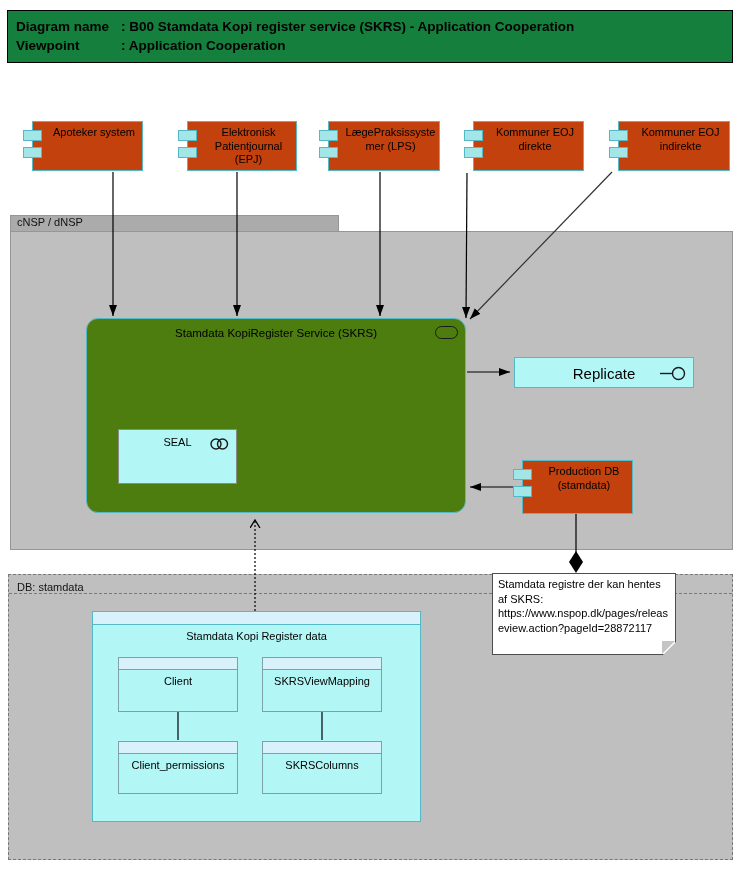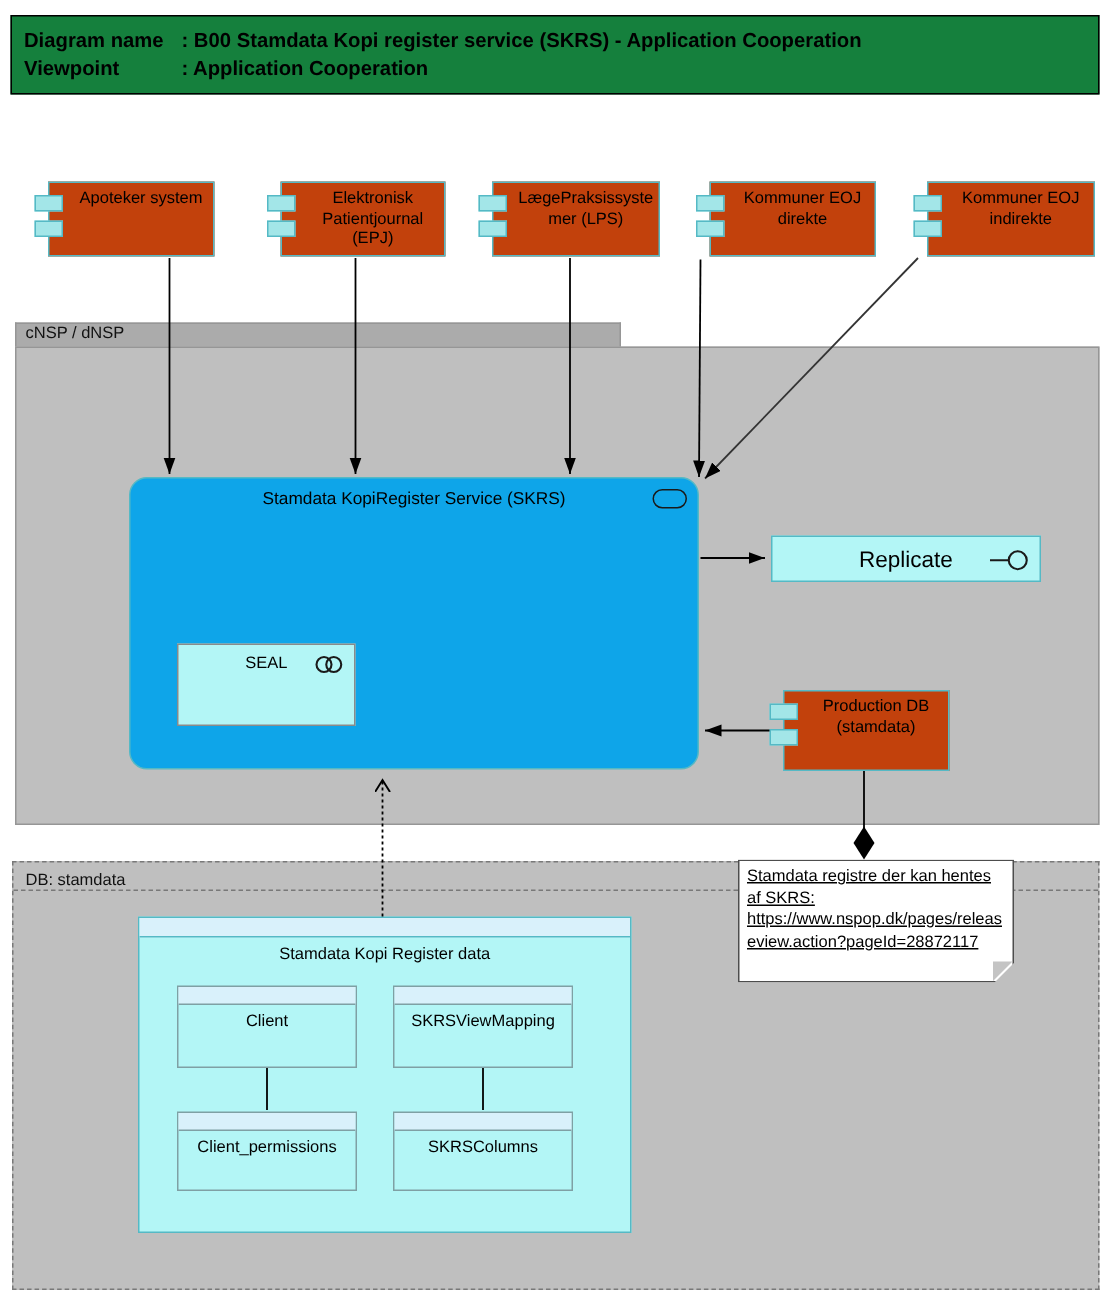--- a/index.html
+++ b/index.html
@@ -6,21 +6,21 @@
   body { background:#fff; font-family:"Liberation Sans", sans-serif; }
   .canvas { position:relative; width:741px; height:870px; background:#ffffff; overflow:hidden; }
 
   
   .titlebar { position:absolute; left:7px; top:10px; width:726px; height:53px;
     background:#15803d; border:1px solid #000; padding:6px 8px; color:#000; }
   .titlebar .row { display:flex; font-weight:bold; font-size:13.5px; line-height:19px; }
   .titlebar .lbl { width:105px; flex:0 0 105px; }
 
   
-  .group-tab { position:absolute; left:10px; top:215px; width:404px; height:17px;
+  .group-tab { position:absolute; left:10px; top:215px; width:329px; height:17px;
     background:#ababab; border:1px solid #969696; border-bottom:none;
     font-size:11px; color:#111; padding:0 6px; }
   .group-body { position:absolute; left:10px; top:231px; width:723px; height:319px;
     background:#bfbfbf; border:1px solid #969696; }
 
   .db-container { position:absolute; left:8px; top:574px; width:725px; height:286px;
     background:#bfbfbf; border:1px dashed #787878; }
   .db-header { height:19px; border-bottom:1px dashed #787878; font-size:11px;
     color:#111; padding:6px 8px; }
 
@@ -28,41 +28,41 @@
   .comp { position:absolute; background:#c2410c; border:1px solid #55b9c5;
     font-size:11px; line-height:13.5px; color:#000; }
   .comp .comp-label { position:absolute; left:16px; right:3px; top:4px;
     text-align:center; overflow-wrap:anywhere; }
   .comp .r1, .comp .r2 { position:absolute; left:-10px; width:19px; height:11px;
     background:#a3e6e8; border:1px solid #55b9c5; }
   .comp .r1 { top:8px; } .comp .r2 { top:25px; }
 
   
   .skrs { position:absolute; left:86px; top:318px; width:380px; height:195px;
-    background:#0ea5e9; border:1px solid #55b9c5; border-radius:12px; }
+    background:#4d7c0f; border:1px solid #55b9c5; border-radius:12px; }
   .skrs-title { position:absolute; top:8px; left:0; right:0; text-align:center;
     font-size:11.5px; color:#000; }
   .pill-icon { position:absolute; top:7px; right:7px; width:23px; height:13px;
     border:1.5px solid #1a1a1a; border-radius:7px; }
 
   .seal { position:absolute; left:118px; top:429px; width:119px; height:55px;
     background:#b3f6f6; border:1px solid #8a8a8a; }
   .seal-label { position:absolute; top:6px; left:0; right:0; text-align:center; font-size:11px; }
   .collab-icon { position:absolute; top:6px; right:7px; }
 
   .replicate { position:absolute; left:514px; top:357px; width:180px; height:31px;
     background:#b3f6f6; border:1px solid #55b9c5; }
   .replicate-label { position:absolute; top:7px; left:0; right:0; text-align:center; font-size:15px; }
   .iface-icon { position:absolute; top:8px; right:7px; }
 
   
   .note { position:absolute; left:492px; top:573px; width:184px; height:82px;
     background:#ffffff; border:1px solid #4d4d4d; font-size:11px; line-height:14.5px;
     padding:3px 5px; color:#000; overflow-wrap:anywhere;
-    clip-path:polygon(0 0, 100% 0, 100% calc(100% - 13px), calc(100% - 13px) 100%, 0 100%);text-decoration:underline; }
+    clip-path:polygon(0 0, 100% 0, 100% calc(100% - 13px), calc(100% - 13px) 100%, 0 100%); }
   .note-fold { position:absolute; right:0; bottom:0; width:0; height:0;
     border-top:13px solid #c4c4c4; border-right:13px solid transparent; }
 
   
   .dataobj { position:absolute; background:#b3f6f6; border:1px solid #55b9c5; }
   .dataobj .band { height:13px; background:#d9f1fb; border-bottom:1px solid #55b9c5; }
   .dataobj .do-label { text-align:center; font-size:11px; padding-top:5px; color:#000; }
   .dataobj.inner { border-color:#7fa0a4; }
   .dataobj.inner .band { height:12px; border-bottom-color:#7fa0a4; }
 

